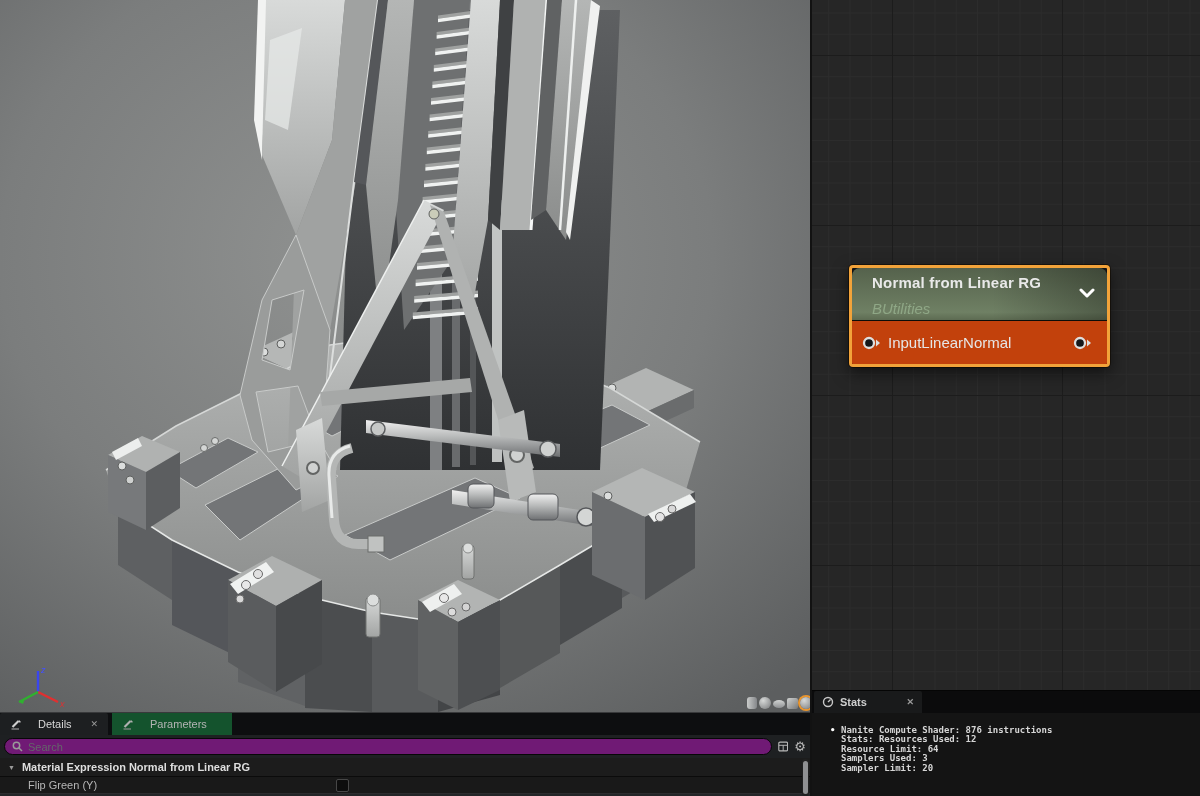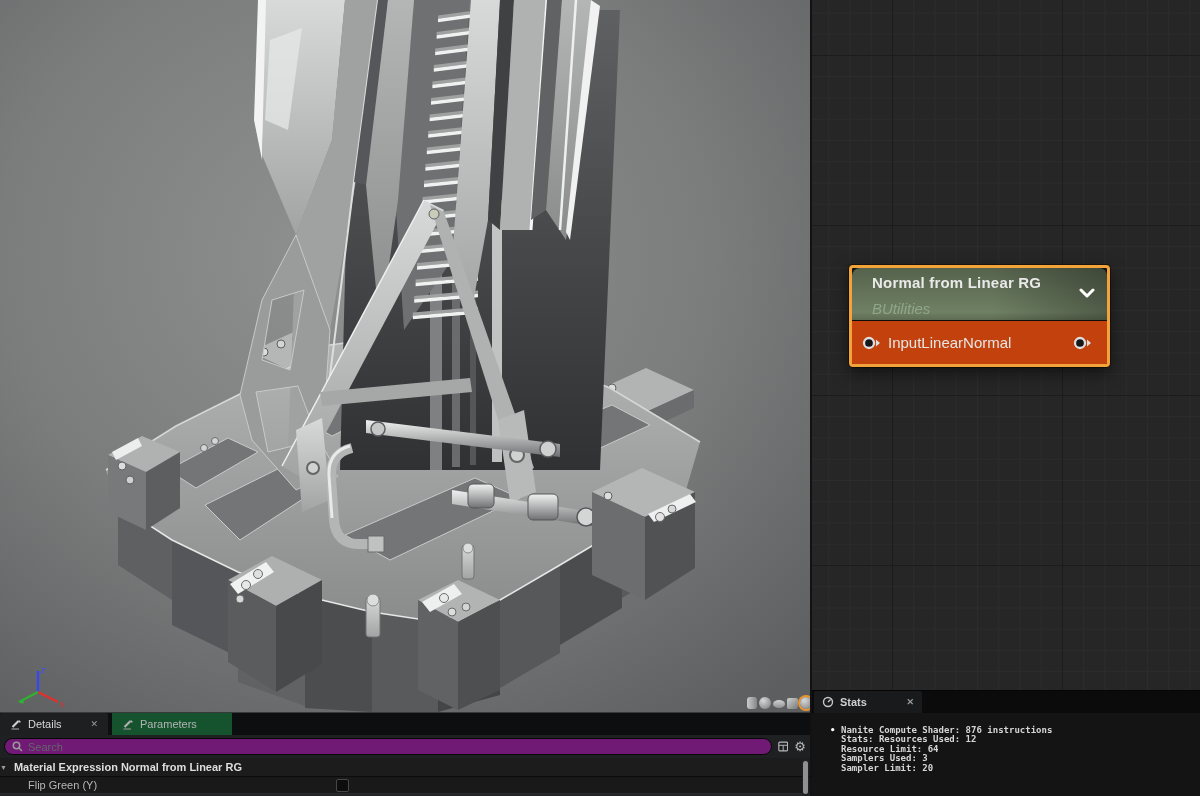--- a/index.html
+++ b/index.html
@@ -62,35 +62,35 @@
   .tab-close { font-size:9px; color:#9a9a9a; cursor:pointer; }
   .stats-content { padding:13px 0 0 18px; font-family:"DejaVu Sans Mono", monospace;
                    font-size:9px; line-height:9.4px; color:#d6d6d6; }
   .stats-line { display:flex; }
   .stats-line .bullet { width:11px; color:#ffffff; }
 
   
   .details-panel { position:absolute; left:0; top:712px; width:810px; height:84px;
                    background:#161616; border-top:1px solid #38393b; }
   .details-tabbar { height:22px; background:#0d0e10; display:flex; }
-  .dtab { display:flex; align-items:center; gap:6px; padding:0 10px; }
+  .dtab { display:flex; align-items:center; gap:16px; padding:0 10px; }
   .dtab.active { background:#1d1f21; width:108px; border-radius:2px 2px 0 0; }
   .dtab .tab-label { font-size:11px; color:#d8d8d8; flex:1; }
   .dtab.inactive { margin-left:4px; background:#14532d; width:120px; }
   .dtab.inactive .tab-label { color:#b4b4b4; }
   .search-row { height:23px; background:#1e2022; display:flex; align-items:center;
                 padding:0 4px; }
   .search-box { flex:0 0 768px; height:17px; background:#701a75; border:1px solid #070708;
                 border-radius:9px; display:flex; align-items:center; padding:0 7px; gap:5px; }
   .search-box input { flex:1; background:transparent; border:none; outline:none;
                 color:#a8a8a8; font-size:11px; font-family:"Liberation Sans",sans-serif; }
   .search-box input::placeholder { color:#64666a; }
   .sr-icon { margin-left:6px; color:#b8b8b8; font-size:13px; line-height:13px; cursor:pointer; }
   .section-row { height:19px; background:#1c1c1c; border-bottom:1px solid #0b0b0b;
-                 display:flex; align-items:center; gap:7px; }
+                 display:flex; align-items:center; padding-left:8px; gap:7px; }
   .section-tri { font-size:7px; color:#9a9a9a; }
   .section-label { font-size:11px; font-weight:bold; color:#dedede; }
   .prop-row { height:17px; background:#191919; border-bottom:1px solid #2c2c2e;
               display:flex; align-items:center;gap:34px; }
   .prop-label { font-size:11px; color:#b6b6b6; padding-left:28px; width:302px; }
   .checkbox { width:13px; height:13px; background:#0d0d0d; border:1px solid #474747;
               border-radius:2px; cursor:pointer; }
   .partial-row { height:3px; background:#232527; }
   .dscrollbar { position:absolute; right:1px; top:46px; width:7px; height:37px;
                 background:#202020; border-radius:3px; }

